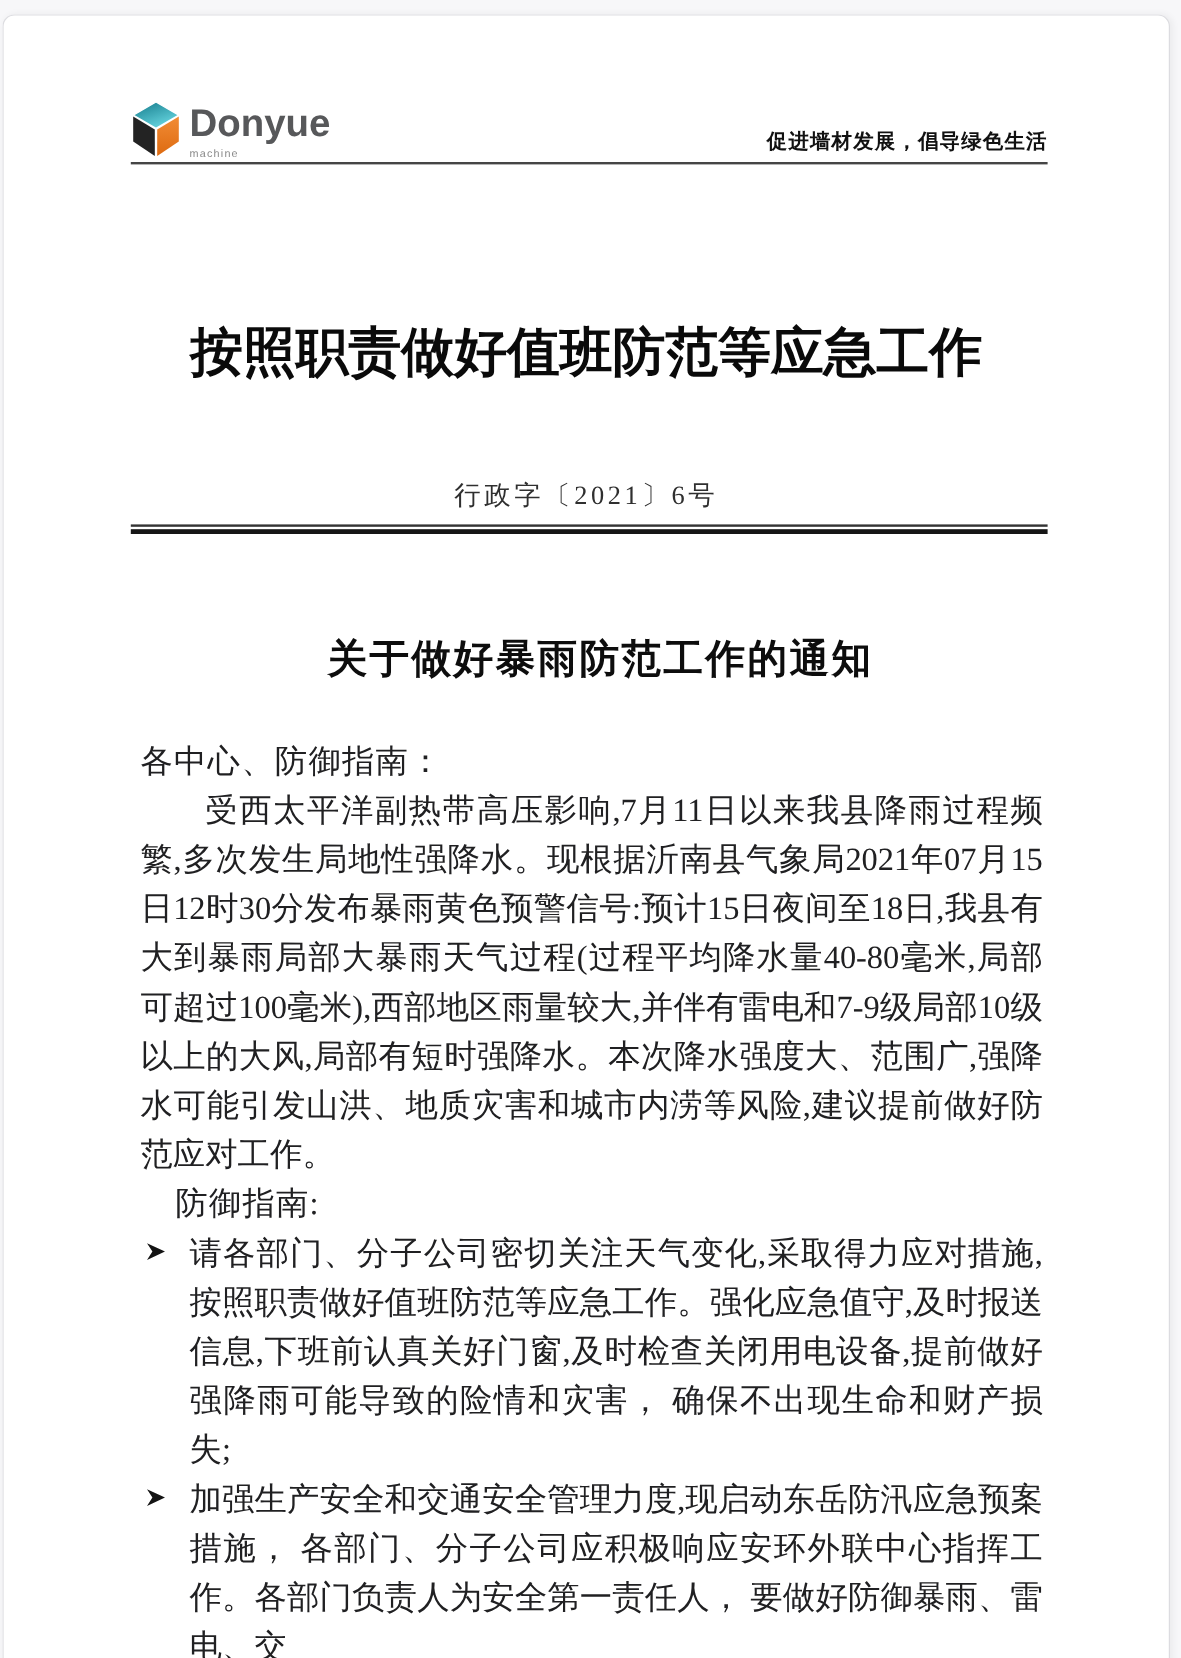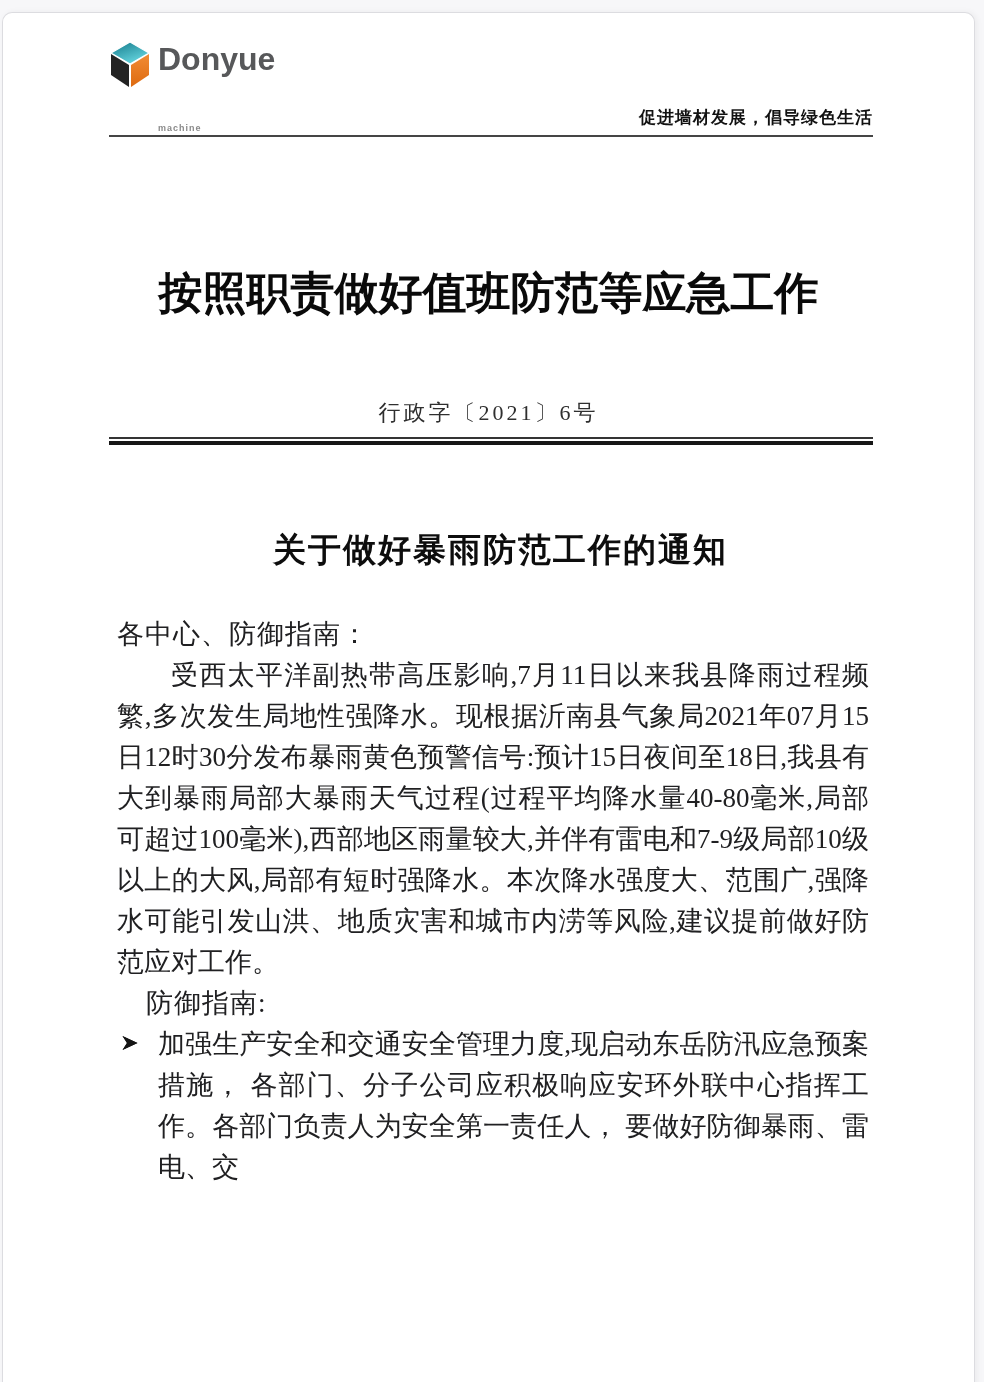--- a/index.html
+++ b/index.html
@@ -17,30 +17,30 @@
     box-shadow:2px 0 6px rgba(0,0,0,0.05);
   }
   
   .header-band{
     position:absolute;left:106px;top:58px;width:764px;height:64px;
     border-bottom:2px solid #454545;
     display:flex;justify-content:space-between;align-items:flex-end;
   }
   .logo{display:flex;align-items:flex-start;gap:7px;margin-bottom:2px;}
   .logo svg{display:block;}
-  .brand-col{display:flex;flex-direction:column;margin-top:2px;gap:30px;}
+  .brand-col{display:flex;flex-direction:column;margin-top:2px;}
   .brand-name{
     font-family:"Liberation Sans","DejaVu Sans",sans-serif;
     font-weight:bold;font-size:32px;line-height:32px;color:#57585a;
     letter-spacing:0px;
   }
   .brand-sub{
     font-family:"Liberation Sans","DejaVu Sans",sans-serif;
-    font-weight:bold;font-size:9px;line-height:10px;color:#8a8a8a;
-    letter-spacing:1px;margin-top:18px;
+    font-weight:normal;font-size:9px;line-height:10px;color:#8a8a8a;
+    letter-spacing:1px;margin-top:5px;
   }
   .slogan{
     font-family:Liberation Sans, sans-serif;
     font-weight:bold;font-size:17px;color:#111;
     margin-bottom:6px;letter-spacing:1px;
   }
   
   .doc-title{
     position:absolute;left:0;top:248px;width:100%;
     text-align:center;font-weight:bold;color:#0a0a0a;
@@ -124,20 +124,21 @@
     <div class="salutation">各中心、防御指南：</div>
     <div class="intro">受西太平洋副热带高压影响,7月11日以来我县降雨过程频繁,多次发生局地性强降水。现根据沂南县气象局2021年07月15日12时30分发布暴雨黄色预警信号:预计15日夜间至18日,我县有大到暴雨局部大暴雨天气过程(过程平均降水量40-80毫米,局部可超过100毫米),西部地区雨量较大,并伴有雷电和7-9级局部10级以上的大风,局部有短时强降水。本次降水强度大、范围广,强降水可能引发山洪、地质灾害和城市内涝等风险,建议提前做好防范应对工作。</div>
     <div class="guide-heading">防御指南:</div>
 
     <div class="bullet">
       <span class="bullet-marker">
         <svg width="18" height="18" viewBox="0 0 18 18">
           <path d="M1.5 2 L16.5 9 L1.5 16 L6 9 Z" fill="#141414"></path>
         </svg>
       </span>
+      <span>请各部门、分子公司密切关注天气变化,采取得力应对措施,按照职责做好值班防范等应急工作。强化应急值守,及时报送信息,下班前认真关好门窗,及时检查关闭用电设备,提前做好强降雨可能导致的险情和灾害， 确保不出现生命和财产损失;</span>
     </div>
 
     <div class="bullet">
       <span class="bullet-marker">
         <svg width="18" height="18" viewBox="0 0 18 18">
           <path d="M1.5 2 L16.5 9 L1.5 16 L6 9 Z" fill="#141414"></path>
         </svg>
       </span>
       <span>加强生产安全和交通安全管理力度,现启动东岳防汛应急预案措施， 各部门、分子公司应积极响应安环外联中心指挥工作。各部门负责人为安全第一责任人， 要做好防御暴雨、雷电、交</span>
     </div>

